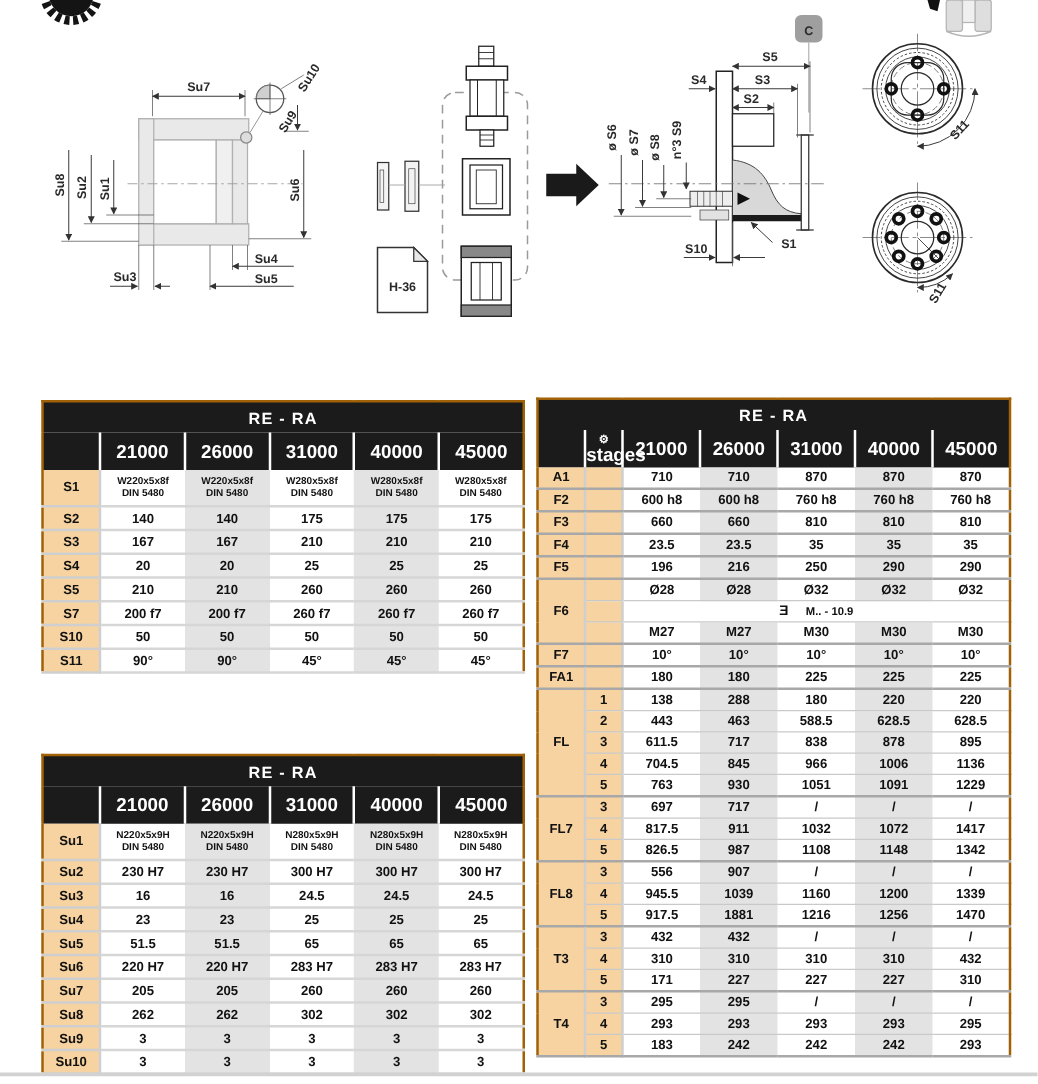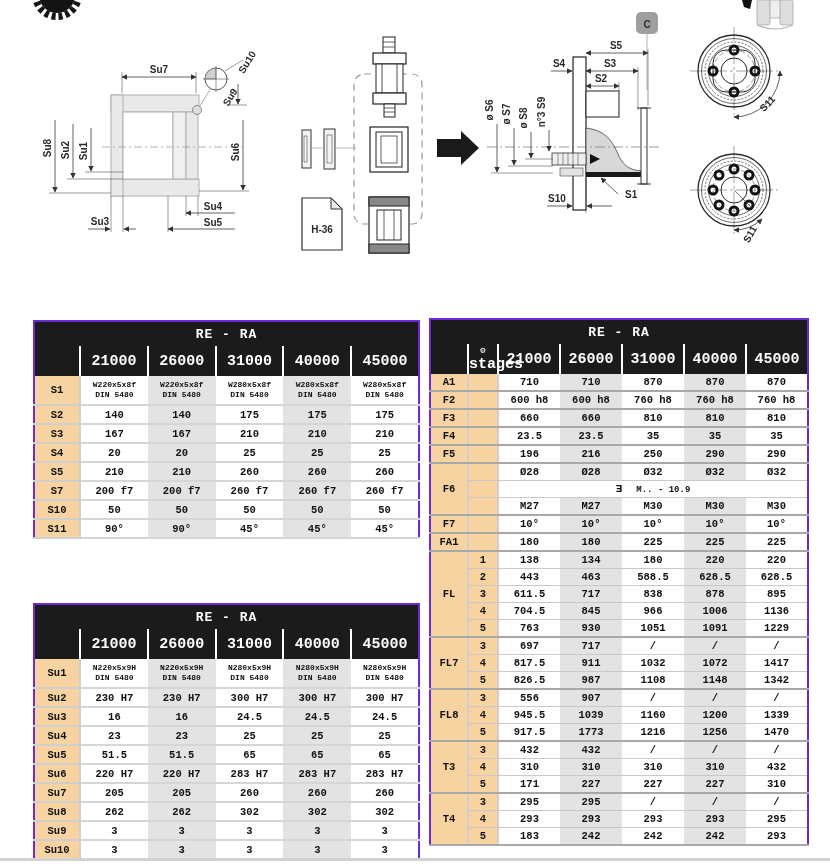--- a/index.html
+++ b/index.html
@@ -5,21 +5,21 @@
   html,body{margin:0;padding:0;}
   body{width:830px;height:867px;background:#ffffff;position:relative;overflow:hidden;
        font-family:"Liberation Sans",sans-serif;}
   svg text{font-family:"Liberation Sans",sans-serif;font-size:10px;font-weight:bold;fill:#2a2a2a;}
   .dim{stroke:#3a3a3a;stroke-width:.8;fill:none;}
   .ext{stroke:#555;stroke-width:.6;}
   .thin{stroke:#555;stroke-width:.6;fill:none;}
   .out{stroke:#222;fill:#fff;}
   
   table.tbl{position:absolute;border-collapse:collapse;table-layout:fixed;
-            border:2px solid #6d28d9;background:#fff;font-family:Liberation Mono, monospace;}
+            border:2px solid #a16207;background:#fff;}
   #s-table{left:33px;top:320px;width:387px;}
   #su-table{left:33px;top:603px;width:387px;}
   #dim-table{left:429px;top:318px;width:380px;}
   .tbl thead th{background:#1b1b1b;color:#fff;padding:0;}
   .tbl th.title{font-size:13px;font-weight:bold;height:24px;letter-spacing:1px;text-align:center;}
   .tbl tr.cols th{font-size:15px;font-weight:bold;height:30px;text-align:center;}
   .tbl tr.cols th.num{border-left:2px solid #fff;}
   .tbl th.stages{font-size:7px;line-height:1;border-left:2px solid #fff;}
   .tbl th.stages .gear-mini{display:block;font-size:9px;margin-bottom:1px;}
   .tbl tbody th.rl{background:#f6d3a0;font-size:10.5px;font-weight:bold;color:#111;
@@ -573,21 +573,21 @@
         <td>180</td>
         <td class="g">180</td>
         <td>225</td>
         <td class="g">225</td>
         <td>225</td>
       </tr>
       <tr>
         <th class="rl" rowspan="5">FL</th>
         <td class="st">1</td>
         <td>138</td>
-        <td class="g">134</td>
+        <td class="g">288</td>
         <td>180</td>
         <td class="g">220</td>
         <td>220</td>
       </tr>
       <tr>
         <td class="st">2</td>
         <td>443</td>
         <td class="g">463</td>
         <td>588.5</td>
         <td class="g">628.5</td>
@@ -655,21 +655,21 @@
         <td class="st">4</td>
         <td>945.5</td>
         <td class="g">1039</td>
         <td>1160</td>
         <td class="g">1200</td>
         <td>1339</td>
       </tr>
       <tr class="ge">
         <td class="st">5</td>
         <td>917.5</td>
-        <td class="g">1773</td>
+        <td class="g">1881</td>
         <td>1216</td>
         <td class="g">1256</td>
         <td>1470</td>
       </tr>
       <tr>
         <th class="rl" rowspan="3">T3</th>
         <td class="st">3</td>
         <td>432</td>
         <td class="g">432</td>
         <td>/</td>

